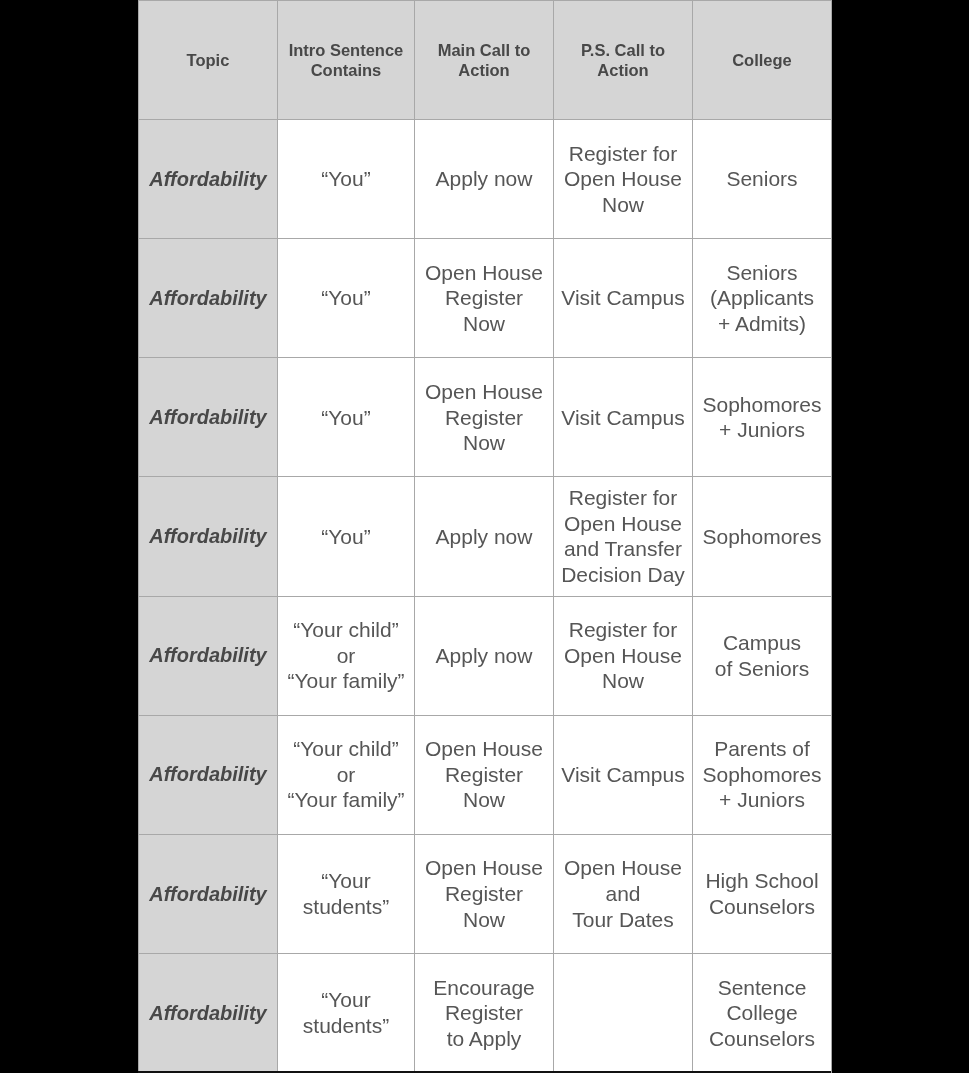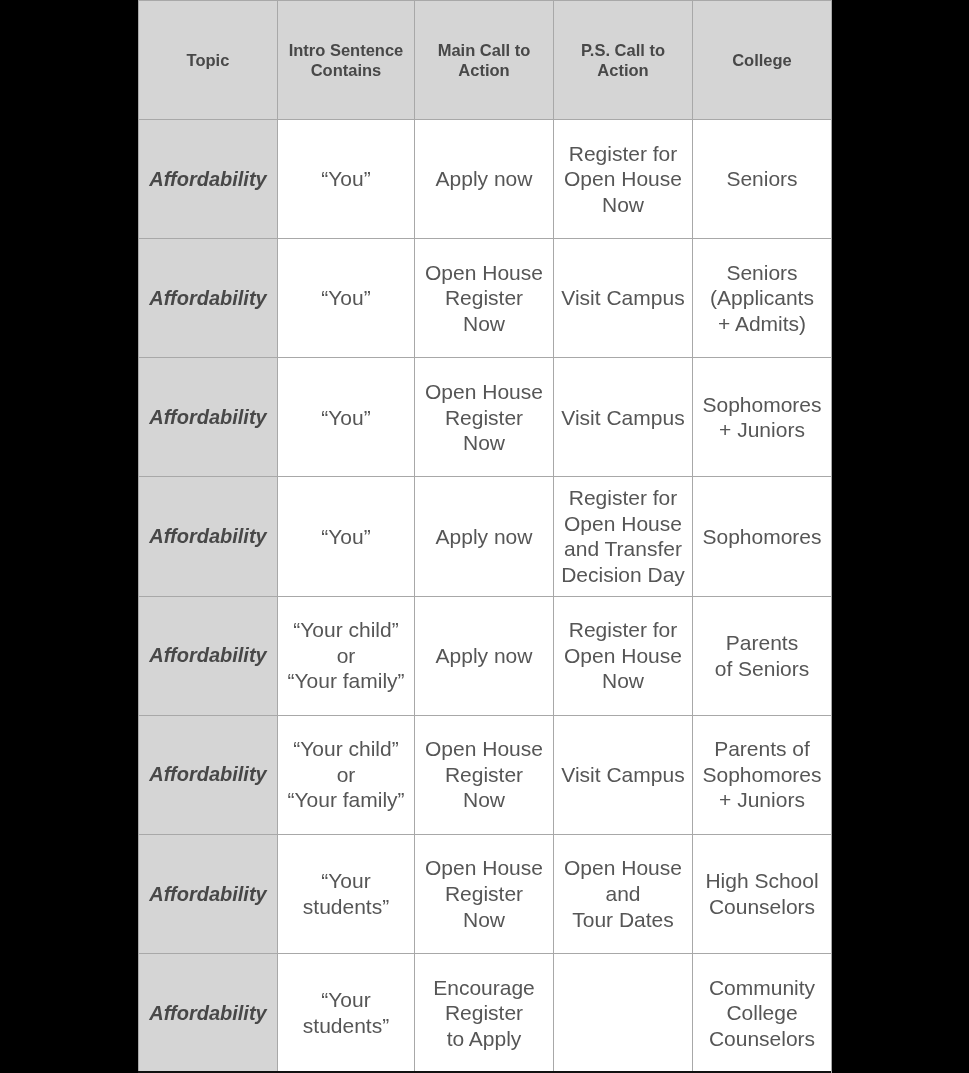--- a/index.html
+++ b/index.html
@@ -213,21 +213,21 @@
             </td>
             <td>
               <span class="cell-text">Apply now</span>
             </td>
             <td>
               <span class="cell-text">Register for
 Open House
 Now</span>
             </td>
             <td>
-              <span class="cell-text">Parents
+              <span class="cell-text">Campus
 of Seniors</span>
             </td>
           </tr>
           <tr>
             <td class="topic-cell">
               <span class="cell-text">Affordability</span>
             </td>
             <td>
               <span class="cell-text">“Your child”
 or
@@ -278,21 +278,21 @@
             </td>
             <td>
               <span class="cell-text">Encourage
 Register
 to Apply</span>
             </td>
             <td>
               <span class="cell-text"></span>
             </td>
             <td>
-              <span class="cell-text">Community
+              <span class="cell-text">Sentence
 College
 Counselors</span>
             </td>
           </tr>
         </tbody>
     </table>
   </div>
 
   <div id="bottom-rule"></div>
 

